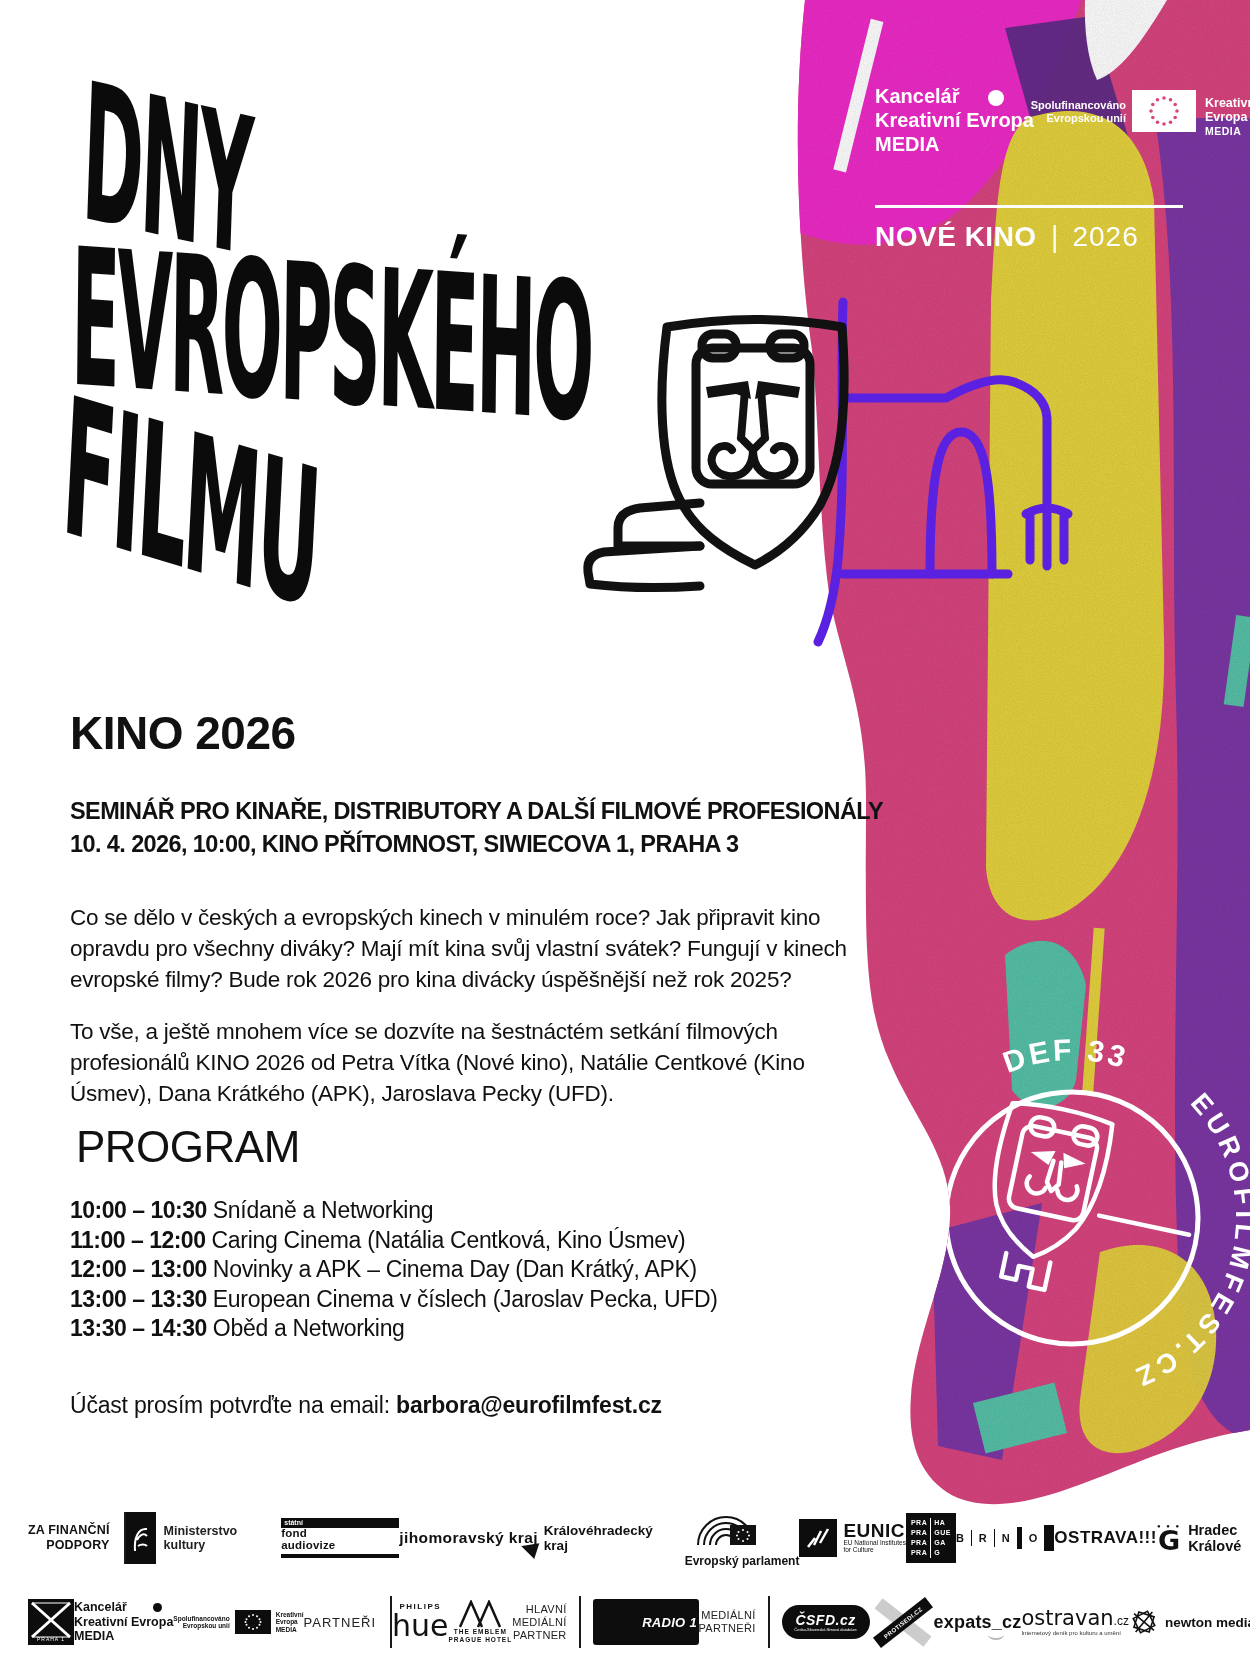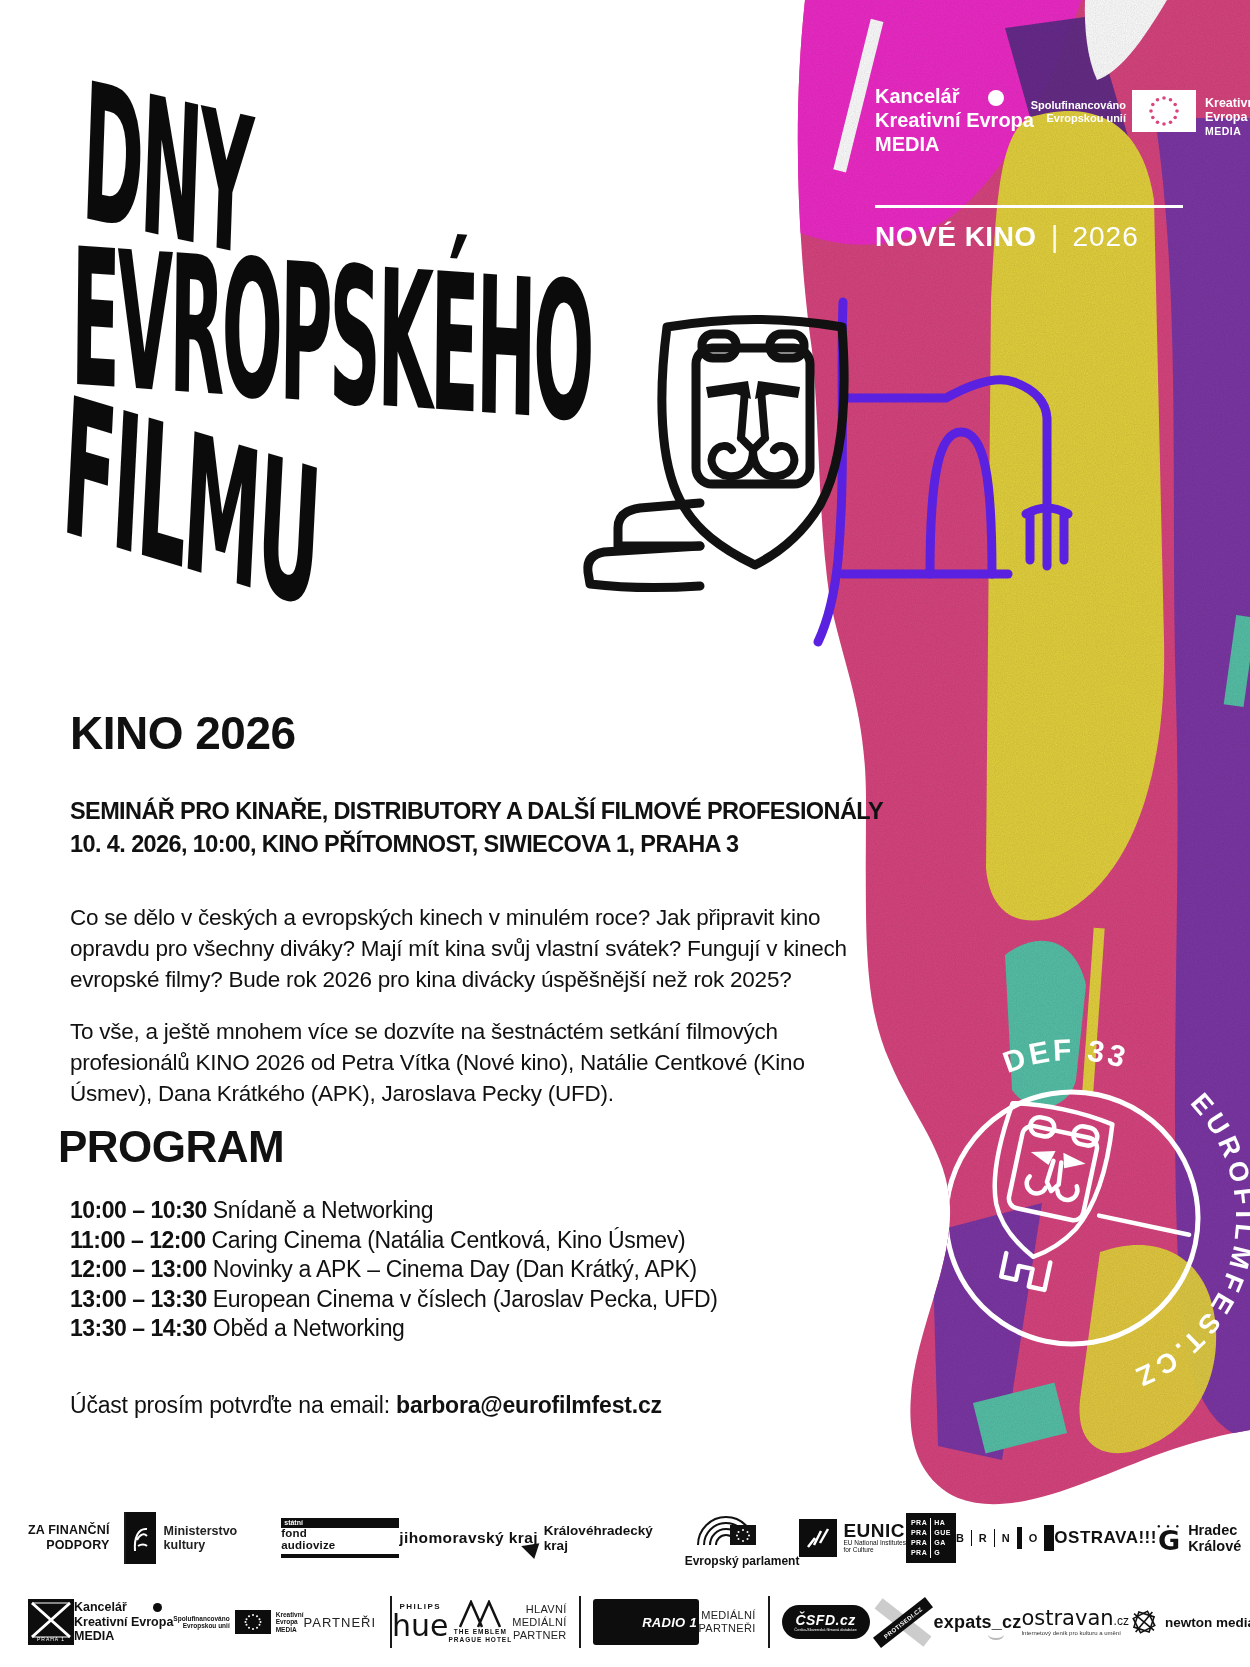--- a/index.html
+++ b/index.html
@@ -27,21 +27,21 @@
   .event-line{left:875px;top:220px;font-size:28px;color:#fff;display:flex;align-items:center;gap:14px;}
   .event-line .nm{font-weight:bold;letter-spacing:.5px;}
   .event-line .sep{font-weight:100;opacity:.9;font-size:30px;}
   .event-line .yr{font-weight:normal;letter-spacing:1px;}
 
   
   .h1{left:70px;top:706px;font-size:46px;font-weight:bold;letter-spacing:-.5px;}
   .subhead{left:70px;top:795px;font-size:23.5px;font-weight:bold;line-height:33px;letter-spacing:-.6px;white-space:nowrap;}
   .p1{left:70px;top:902px;width:832px;font-size:22.5px;line-height:31px;letter-spacing:-.25px;}
   .p2{left:70px;top:1016px;width:800px;font-size:22.5px;line-height:31px;letter-spacing:-.25px;}
-  .h2{left:58px;top:1122px;font-size:44px;font-weight:bold;letter-spacing:-.5px;text-align:center;}
+  .h2{left:76px;top:1122px;font-size:44px;font-weight:normal;letter-spacing:-.5px;text-align:center;}
   .prog{left:70px;top:1196px;font-size:23px;line-height:29.5px;letter-spacing:-.3px;}
   .prog b{letter-spacing:-.5px;}
   .rsvp{left:70px;top:1392px;font-size:23px;letter-spacing:-.2px;}
 
   
   .lrow{position:absolute;left:28px;right:22px;display:flex;align-items:center;justify-content:space-between;}
   #row1{top:1502px;height:72px;}
   #row2{top:1586px;height:72px;}
   .logo{display:flex;align-items:center;flex:0 0 auto;}
   .vd{width:2px;height:52px;background:#1a1a1a;}

